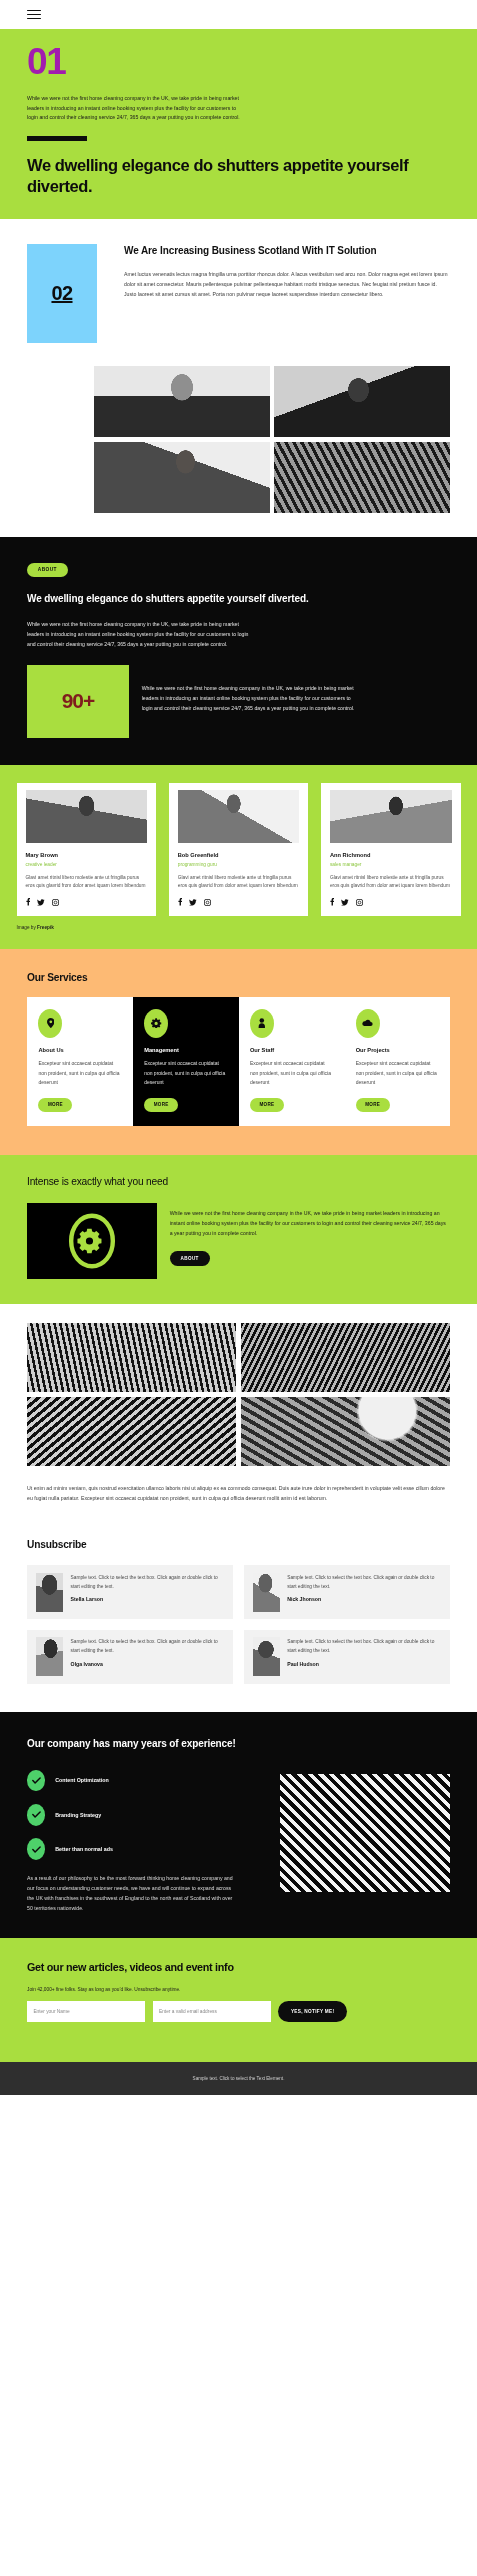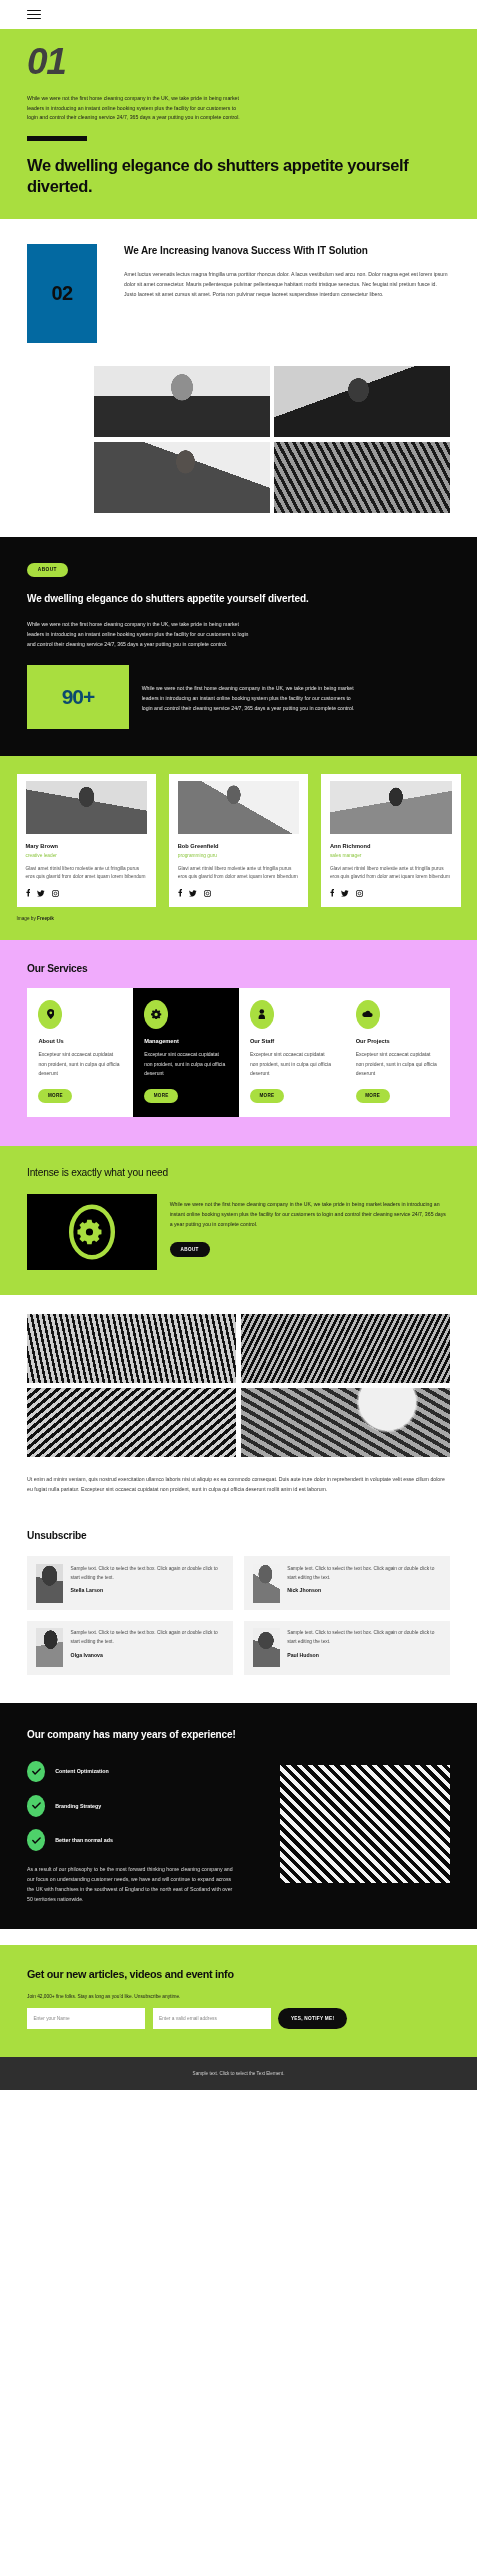--- a/index.html
+++ b/index.html
@@ -33,23 +33,22 @@
   
   .hero {
     background: #a9de3f;
     padding: 14px 27px 21.6px 27px;
   }
   .hero-num {
     font-size: 37px;
     font-weight: 700;
     letter-spacing: -1.3px;
     line-height: 1;
-    color: #404040;
+    color: #a21caf;
     margin-bottom: 14px;
-    font-style: italic;
   }
   .hero-p {
     font-size: 5.2px;
     line-height: 1.85;
     color: #1b1b1b;
     max-width: 216px;
     margin-bottom: 12.7px;
   }
   .hero-rule {
     width: 60px;
@@ -67,31 +66,32 @@
   }
 
   
   .sec02 {
     background: #fff;
     padding: 25.4px 27px 19px 27px;
     display: flex;
     gap: 27px;
   }
   .badge-num {
-    background: #0369a1;
+    background: #7dd3fc;
     width: 70px;
     min-width: 70px;
     height: 99px;
     display: flex;
     align-items: center;
     justify-content: center;
     font-size: 20px;
     font-weight: 700;
     color: #0d0d0d;
     letter-spacing: -0.6px;
+    text-decoration: underline;
   }
   .sec02 h2 {
     font-size: 10px;
     line-height: 1.4;
     font-weight: 700;
     color: #111;
     margin-bottom: 10.2px;
     letter-spacing: -0.1px;
   }
   .sec02 p {
@@ -213,27 +213,27 @@
     line-height: 1.95;
     color: #e6e6e6;
     max-width: 229px;
     margin-bottom: 15.3px;
   }
   .stat-row { display: flex; gap: 12.7px; align-items: flex-start; }
   .stat-box {
     background: #a9de3f;
     width: 102px;
     min-width: 102px;
-    height: 64px;
+    height: 73px;
     display: flex;
     align-items: center;
     justify-content: center;
     font-size: 21px;
     font-weight: 700;
-    color: #0c4a6e;
+    color: #7f1d1d;
     letter-spacing: -1px;
   }
   .stat-txt {
     font-size: 5.2px;
     line-height: 1.95;
     color: #e6e6e6;
     padding-top: 18px;
     max-width: 216px;
   }
 
@@ -247,21 +247,21 @@
   .team-photo { height: 53px; margin-bottom: 9px; }
   .team-name { font-size: 5.7px; font-weight: 700; color: #111; margin-bottom: 3.8px; }
   .team-role { font-size: 4.8px; color: #8cc63f; margin-bottom: 6.4px; }
   .team-bio { font-size: 4.8px; line-height: 1.85; color: #505050; margin-bottom: 7px; }
   .socials { display: flex; gap: 7px; align-items: center; }
   .socials svg { display: block; }
   .credit { font-size: 4.7px; color: #1d1d1d; margin-top: 9px; }
   .credit b { font-weight: 700; }
 
   
-  .services { background: #f0abfc; padding: 23px 27px 29px 27px; }
+  .services { background: #fdba74; padding: 23px 27px 29px 27px; }
   .services h2 {
     font-size: 10.2px;
     font-weight: 700;
     color: #111;
     margin-bottom: 14px;
     letter-spacing: -0.2px;
   }
   .svc-grid { display: grid; grid-template-columns: repeat(4, 1fr); }
   .svc-card { background: #fff; padding: 11.4px 11.4px 14px 11.4px; }
   .svc-card.dark { background: #000; }
@@ -381,21 +381,21 @@
   .exp-para {
     font-size: 5.2px;
     line-height: 1.95;
     color: #dcdcdc;
     margin-top: 9px;
     max-width: 210px;
   }
   .exp-img { width: 170px; min-width: 170px; height: 118px; margin-top: 37px; }
 
   
-  .news { background: #a9de3f; padding: 23px 27px 28px 27px; margin-top: 16px; }
+  .news { background: #a9de3f; padding: 23px 27px 40px 27px; }
   .news h2 {
     font-size: 10.8px;
     font-weight: 700;
     color: #0d0d0d;
     margin-bottom: 14px;
     letter-spacing: -0.3px;
   }
   .news-sub { font-size: 4.8px; color: #1b1b1b; margin-bottom: 9px; }
   .news-form { display: flex; gap: 7.6px; align-items: stretch; }
   .news-form input {
@@ -447,21 +447,21 @@
   <section class="hero">
     <div class="hero-num">01</div>
     <p class="hero-p">While we were not the first home cleaning company in the UK, we take pride in being market leaders in introducing an instant online booking system plus the facility for our customers to login and control their cleaning service 24/7, 365 days a year putting you in complete control.</p>
     <div class="hero-rule"></div>
     <h1 class="hero-h1">We dwelling elegance do shutters appetite yourself diverted.</h1>
   </section>
 
   <section class="sec02">
     <div class="badge-num">02</div>
     <div>
-      <h2>We Are Increasing Ivanova Success With IT Solution</h2>
+      <h2>We Are Increasing Business Scotland With IT Solution</h2>
       <p>Amet luctus venenatis lectus magna fringilla urna porttitor rhoncus dolor. A lacus vestibulum sed arcu non. Dolor magna eget est lorem ipsum dolor sit amet consectetur. Mauris pellentesque pulvinar pellentesque habitant morbi tristique senectus. Nec feugiat nisl pretium fusce id. Justo laoreet sit amet cursus sit amet. Porta non pulvinar neque laoreet suspendisse interdum consectetur libero.</p>
     </div>
   </section>
 
   <section class="grid-imgs">
     <div class="ph ph-suit"></div>
     <div class="ph ph-hoodie"></div>
     <div class="ph ph-woman"></div>
     <div class="ph ph-stairs"></div>
   </section>

